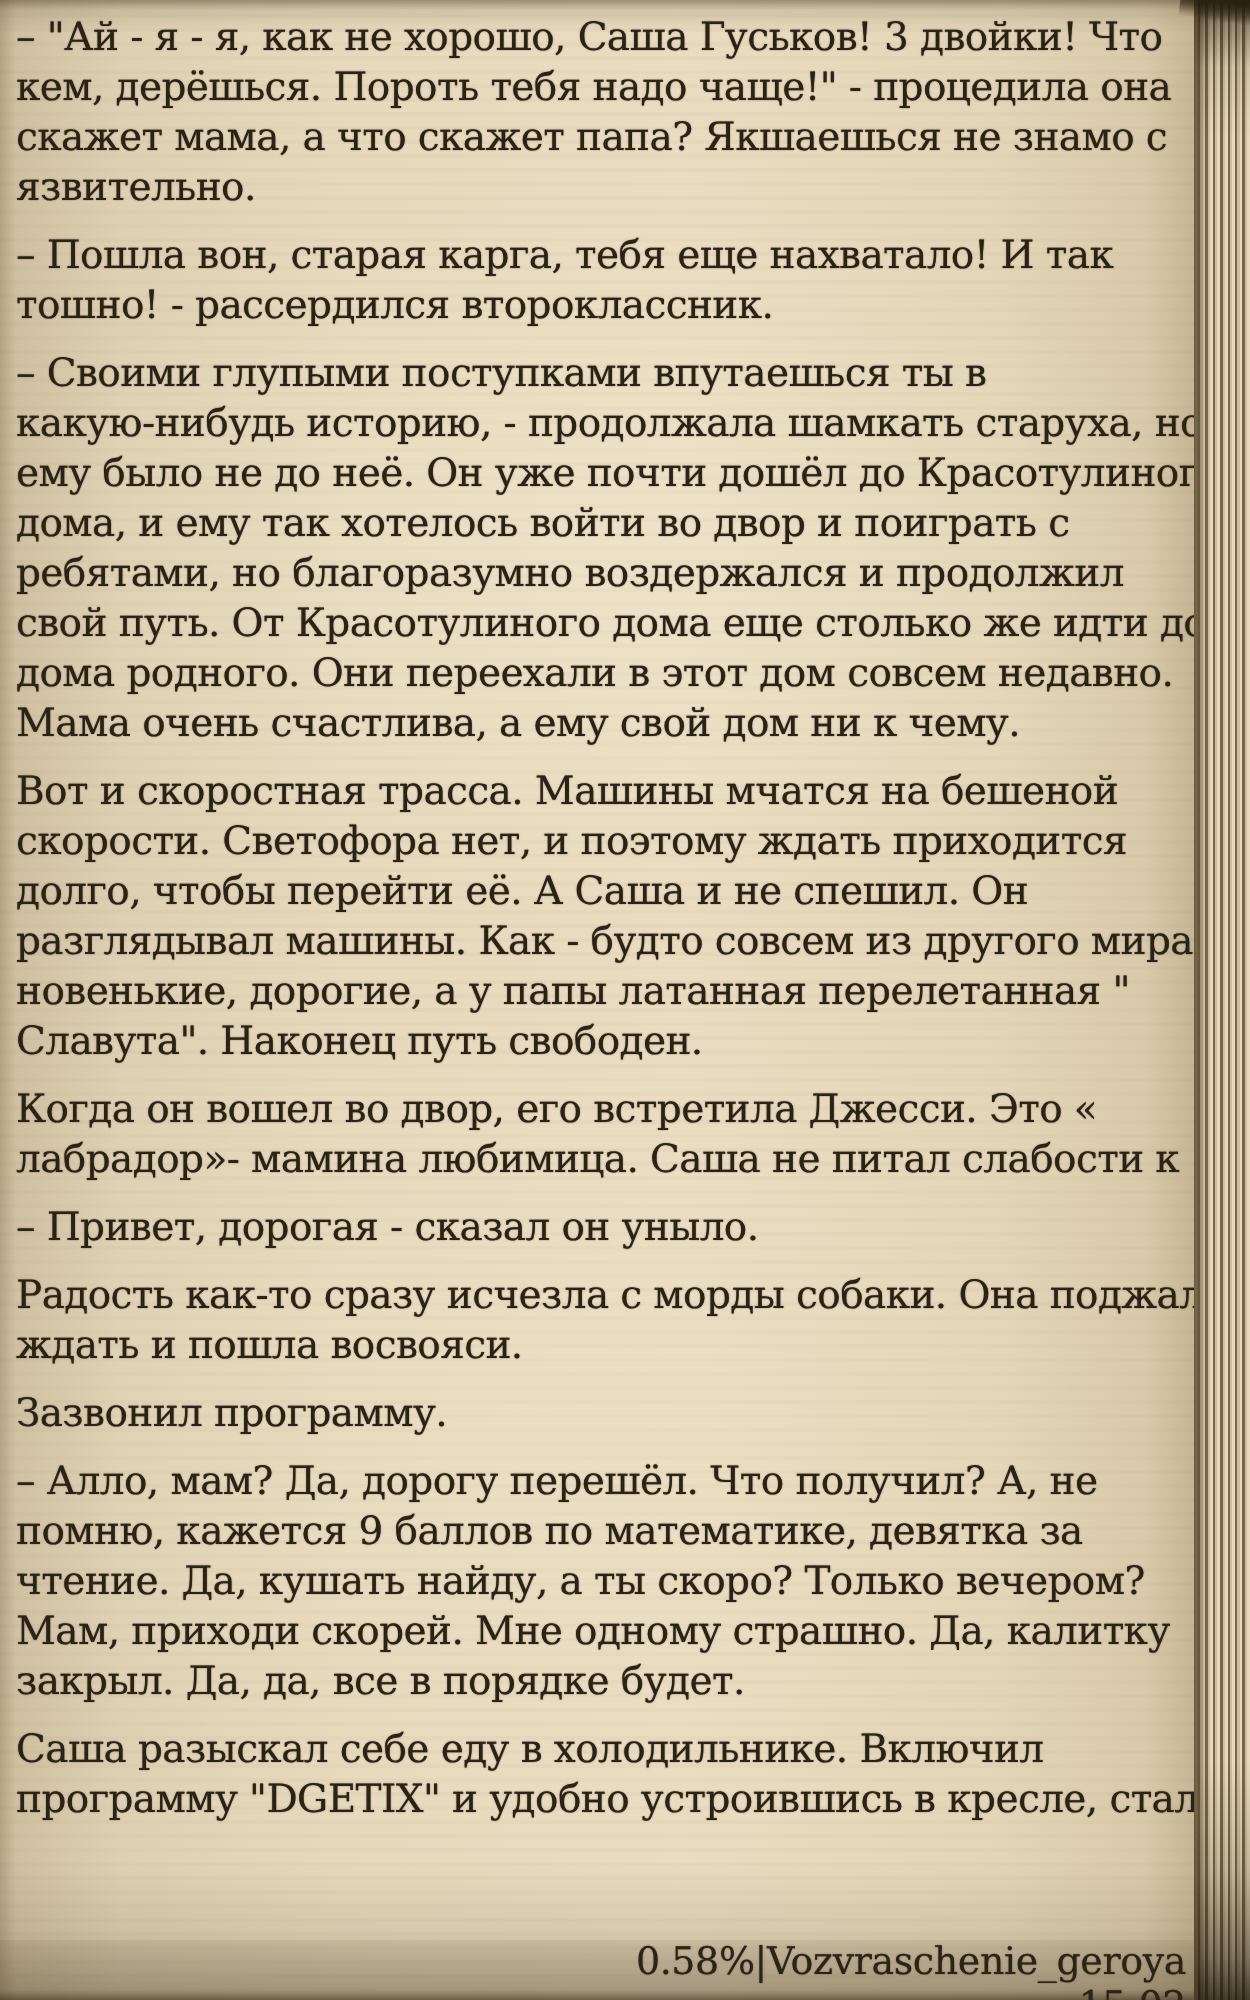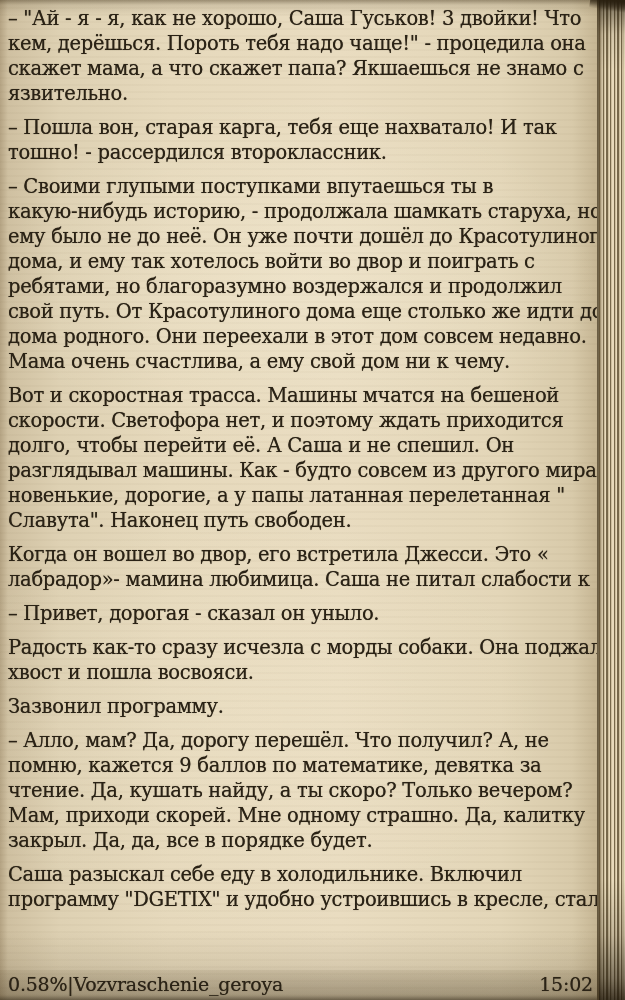--- a/index.html
+++ b/index.html
@@ -53,20 +53,21 @@
   .line{display:block;white-space:nowrap;}
   
   .status-bar{
     position:absolute;left:0;bottom:0;width:599px;height:30px;
     box-sizing:border-box;padding:0 6px 5px 8px;
     display:flex;justify-content:space-between;align-items:flex-end;
     font-size:19px;line-height:22px;letter-spacing:-0.2px;
     color:#2b2316;
     text-shadow:0 0 0.7px rgba(43,35,22,0.7);
     background:linear-gradient(180deg, rgba(104,87,54,0.10), rgba(80,65,38,0.20));
+    flex-direction:column;
   }
 </style>
 </head>
 <body>
 
 <div class="screen">
 
   <div class="page">
     <div class="text-area">
         <p class="para">
@@ -99,21 +100,21 @@
         </p>
         <p class="para">
           <span class="line">Когда он вошел во двор, его встретила Джесси. Это «</span>
           <span class="line">лабрадор»- мамина любимица. Саша не питал слабости к</span>
         </p>
         <p class="para">
           <span class="line">– Привет, дорогая - сказал он уныло.</span>
         </p>
         <p class="para">
           <span class="line">Радость как-то сразу исчезла с морды собаки. Она поджала</span>
-          <span class="line">хвост и пошла восвояси.</span>
+          <span class="line">ждать и пошла восвояси.</span>
         </p>
         <p class="para">
           <span class="line">Зазвонил программу.</span>
         </p>
         <p class="para">
           <span class="line">– Алло, мам? Да, дорогу перешёл. Что получил? А, не</span>
           <span class="line">помню, кажется 9 баллов по математике, девятка за</span>
           <span class="line">чтение. Да, кушать найду, а ты скоро? Только вечером?</span>
           <span class="line">Мам, приходи скорей. Мне одному страшно. Да, калитку</span>
           <span class="line">закрыл. Да, да, все в порядке будет.</span>

